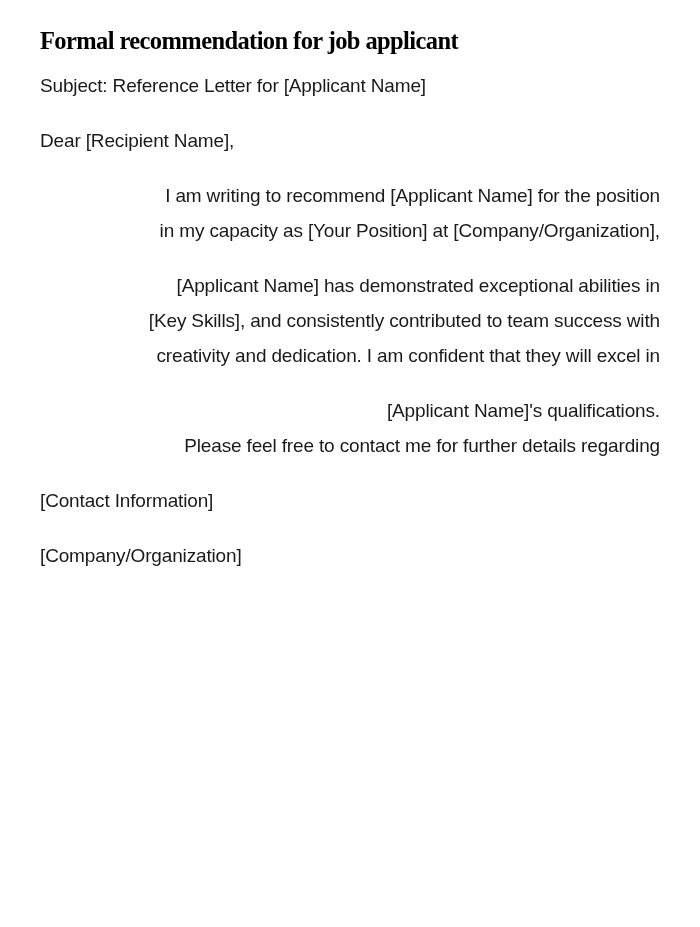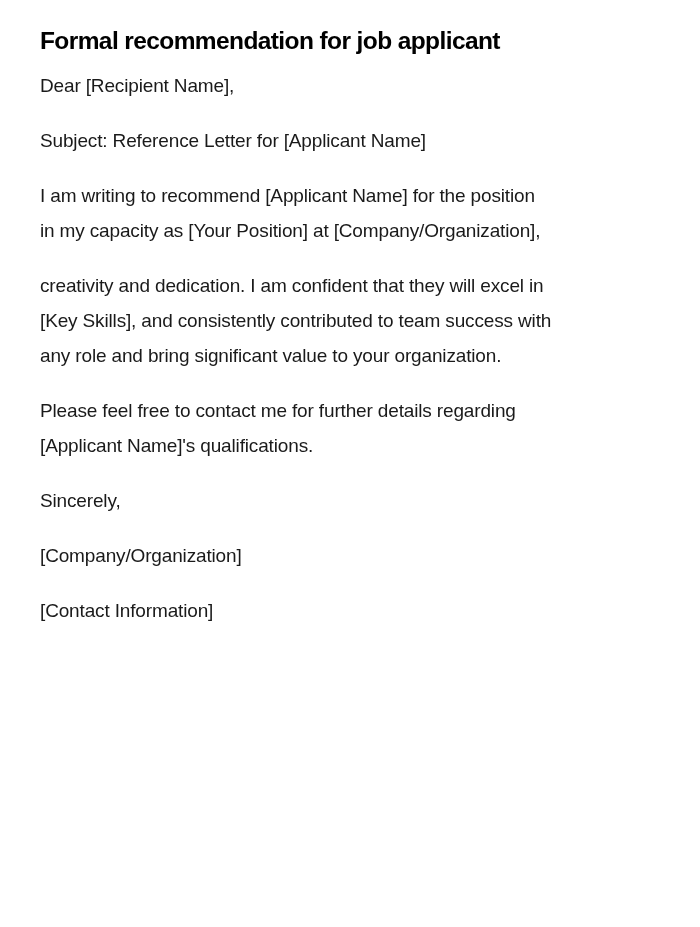--- a/index.html
+++ b/index.html
@@ -14,68 +14,68 @@
       position: relative;
       color: #111111;
     }
     .doc {
       position: absolute;
       left: 40px;
       top: 24px;
       width: 620px;
     }
     .title {
-      font-family: Liberation Sans, sans-serif;
+      font-family: Liberation Serif, serif;
       font-weight: bold;
       font-size: 24.5px;
       letter-spacing: -0.6px;
       line-height: 34px;
       margin: 0 0 10px 0;
       color: #000000;
       white-space: nowrap;
     }
     .para {
       font-family: "Liberation Sans", sans-serif;
       font-size: 19px;
       line-height: 35px;
       letter-spacing: -0.15px;
       margin: 0 0 20px 0;
       color: #1a1a1a;
     }
     .line {
       display: block;
       white-space: nowrap;
+      text-align: right;
     }
   </style>
 </head>
 <body>
 
 <div class="doc">
   <h1 class="title">Formal recommendation for job applicant</h1>
 
+  <p class="para">Subject: Reference Letter for [Applicant Name]</p>
+
   <p class="para">Dear [Recipient Name],</p>
-
-  <p class="para">Subject: Reference Letter for [Applicant Name]</p>
 
   <p class="para">
     <span class="line">I am writing to recommend [Applicant Name] for the position</span>
     <span class="line">in my capacity as [Your Position] at [Company/Organization],</span>
   </p>
 
   <p class="para">
+    <span class="line">[Applicant Name] has demonstrated exceptional abilities in</span>
+    <span class="line">[Key Skills], and consistently contributed to team success with</span>
     <span class="line">creativity and dedication. I am confident that they will excel in</span>
-    <span class="line">[Key Skills], and consistently contributed to team success with</span>
-    <span class="line">any role and bring significant value to your organization.</span>
   </p>
 
   <p class="para">
+    <span class="line">[Applicant Name]'s qualifications.</span>
     <span class="line">Please feel free to contact me for further details regarding</span>
-    <span class="line">[Applicant Name]'s qualifications.</span>
   </p>
-
-  <p class="para">Sincerely,</p>
 
 
 
-  <p class="para">[Company/Organization]</p>
 
   <p class="para">[Contact Information]</p>
+
+  <p class="para">[Company/Organization]</p>
 </div>
 
 </body></html>

